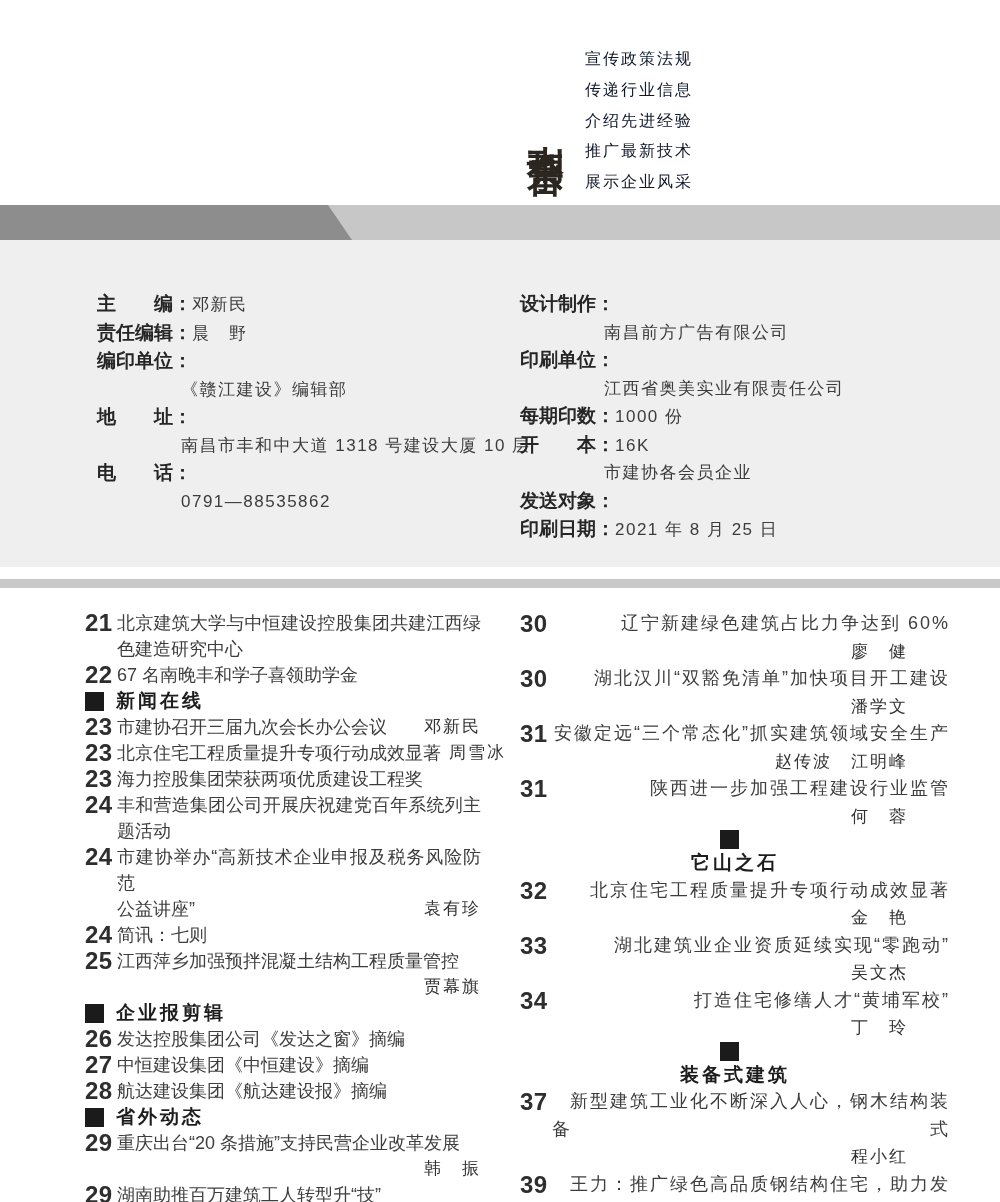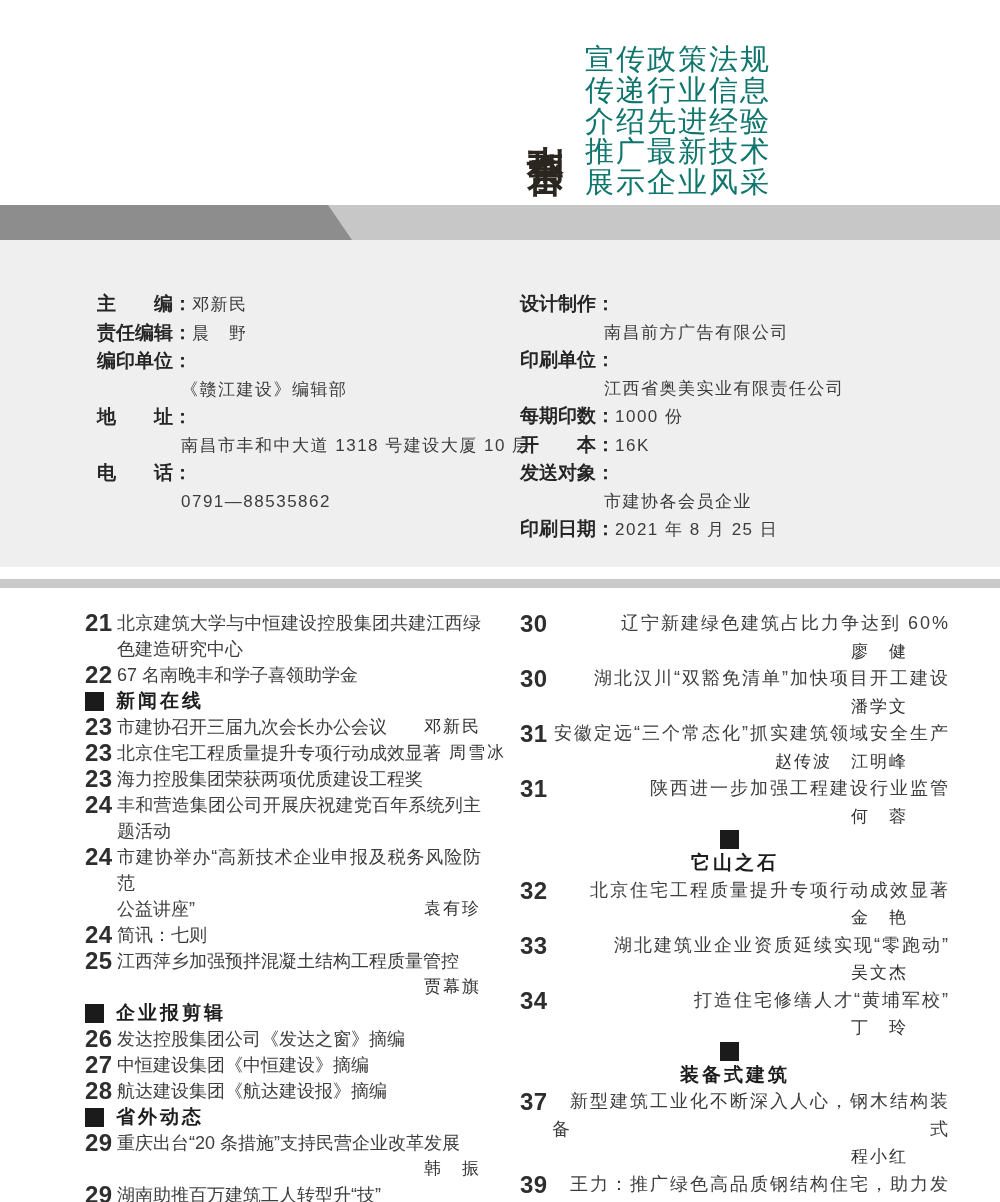--- a/index.html
+++ b/index.html
@@ -6,22 +6,22 @@
   body{width:1000px;height:1202px;overflow:hidden;background:#ffffff;
        font-family:"Liberation Sans","DejaVu Sans",sans-serif;}
   .page{position:relative;width:1000px;height:1202px;background:#fff;overflow:hidden;}
 
   
   .mission-title{position:absolute;left:516px;top:45px;height:158px;width:48px;
     display:flex;flex-direction:column;justify-content:space-between;align-items:center;
     font-family:"Liberation Serif","DejaVu Serif",serif;font-weight:900;font-size:37px;
     color:#2b2620;writing-mode:vertical-rl;text-orientation:upright;letter-spacing:4px;line-height:1;}
   .mission-lines{position:absolute;left:585px;top:44px;margin:0;padding:0;list-style:none;}
-  .mission-lines li{font-family:"Liberation Serif","DejaVu Serif",serif;font-size:29px;
-    line-height:30.8px;color:#0f766e;letter-spacing:2px;}
+  .mission-lines li{font-family:"Liberation Serif","DejaVu Serif",serif;font-size:16px;
+    line-height:30.8px;color:#0f172a;letter-spacing:2px;}
 
   
   .banner{position:absolute;left:0;top:205px;width:1000px;height:35px;background:#c7c7c7;}
   .banner-dark{position:absolute;left:0;top:0;width:360px;height:35px;background:#8d8d8d;
     clip-path:polygon(0 0,328px 0,352px 35px,0 35px);}
 
   
   .colophon-panel{position:absolute;left:0;top:240px;width:1000px;height:327px;background:#efefef;}
   .colophon-block{position:absolute;top:290px;}
   #colophon-left{left:97px;}
@@ -82,22 +82,22 @@
       <div class="c-row"><span class="c-lab">电　　话：</span></div>
       <div class="c-row indent"><span class="c-val">0791—88535862</span></div>
     </div>
   <div id="colophon-right" class="colophon-block">
       <div class="c-row"><span class="c-lab">设计制作：</span></div>
       <div class="c-row indent"><span class="c-val">南昌前方广告有限公司</span></div>
       <div class="c-row"><span class="c-lab">印刷单位：</span></div>
       <div class="c-row indent"><span class="c-val">江西省奥美实业有限责任公司</span></div>
       <div class="c-row"><span class="c-lab">每期印数：</span><span class="c-val">1000 份</span></div>
       <div class="c-row"><span class="c-lab">开　　本：</span><span class="c-val">16K</span></div>
+      <div class="c-row indent"><span class="c-val">市建协各会员企业</span></div>
       <div class="c-row"><span class="c-lab">发送对象：</span></div>
-      <div class="c-row indent"><span class="c-val">市建协各会员企业</span></div>
       <div class="c-row"><span class="c-lab">印刷日期：</span><span class="c-val">2021 年 8 月 25 日</span></div>
     </div>
 
   <div class="divider-bar" style="background: rgb(201, 201, 201);"></div>
 
   <div id="toc-left" class="toc-col">
       <div class="t-row">
         <span class="t-num">21</span>
         <span class="t-txt fill">北京建筑大学与中恒建设控股集团共建江西绿</span>
       </div>

